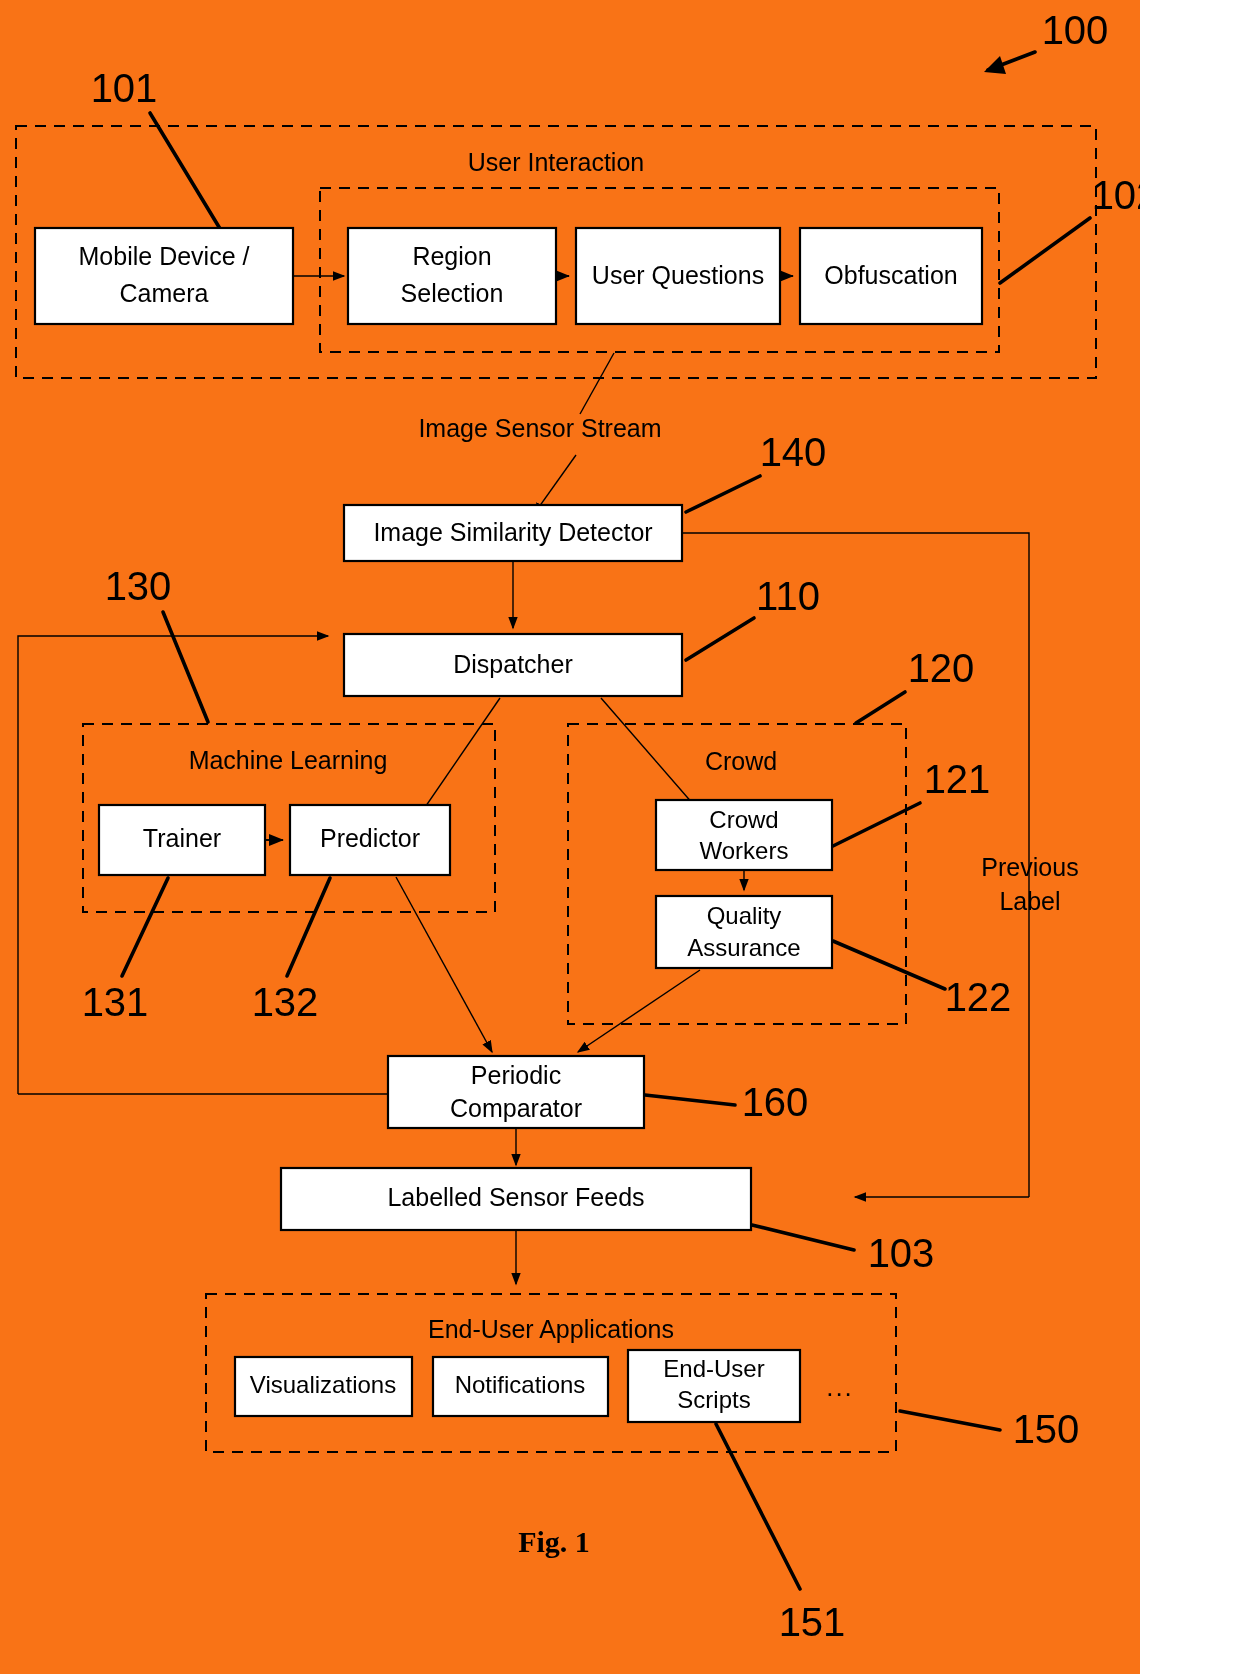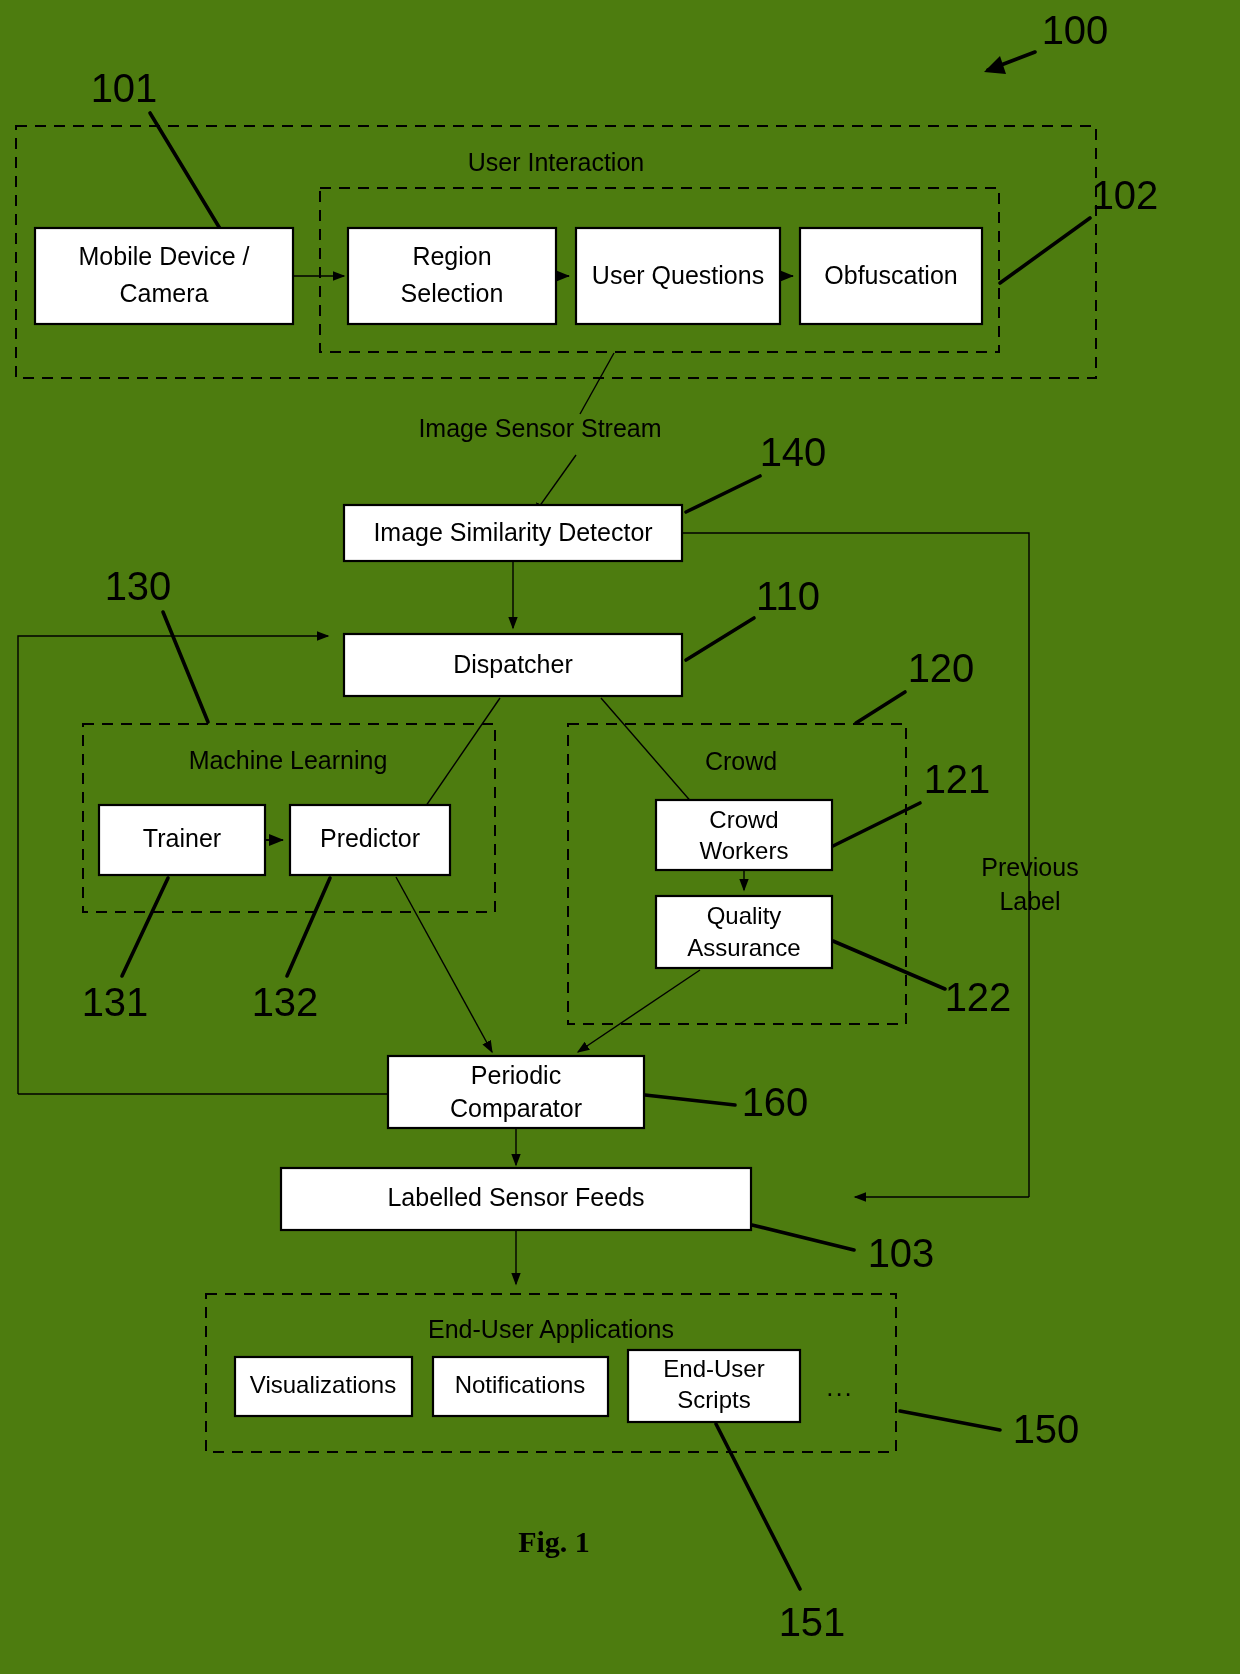--- a/index.html
+++ b/index.html
@@ -7,23 +7,23 @@
     margin: 0;
     padding: 0;
     background: #ffffff;
   }
   body {
     font-family: "Liberation Sans", sans-serif;
     color: #000000;
   }
   #page {
     position: relative;
-    width: 1240px;
+    width: 1140px;
     height: 1674px;
-    background: #4d7c0f;
+    background: #f97316;
     overflow: hidden;
   }
   svg.diagram {
     position: absolute;
     left: 0;
     top: 0;
     width: 1240px;
     height: 1674px;
   }
   .box-fill   { fill: #ffffff; stroke: #000000; stroke-width: 2.2; }

